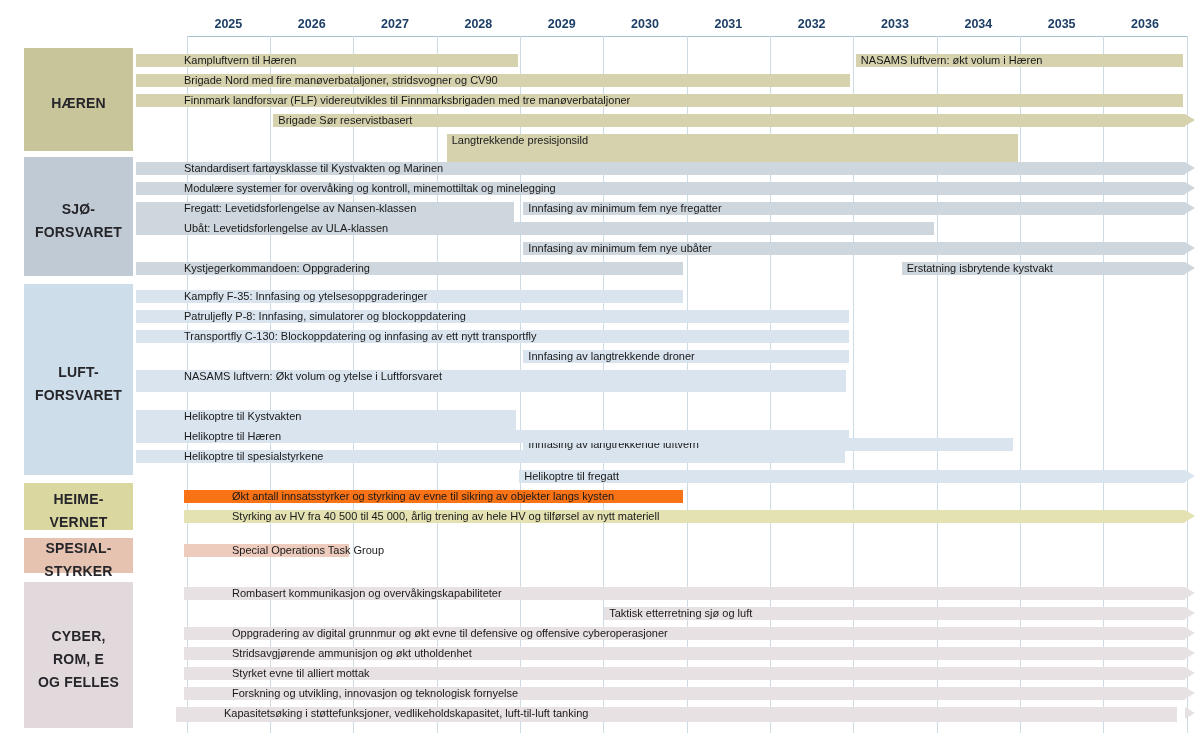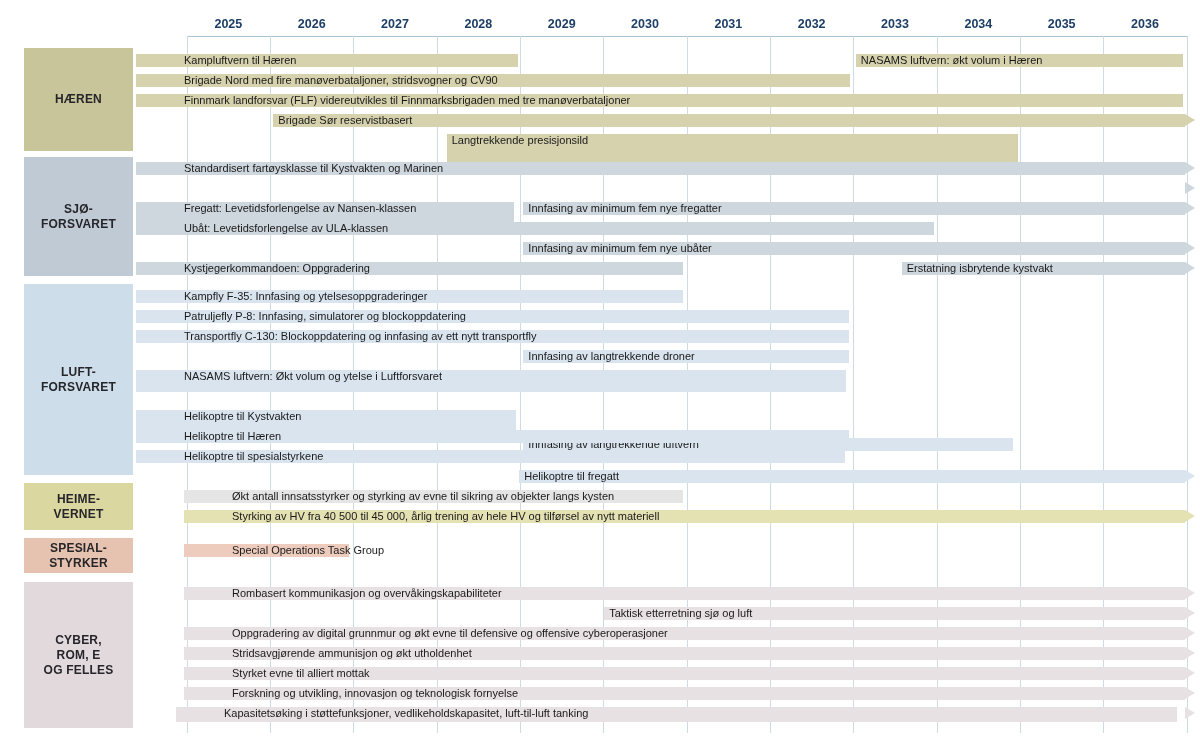--- a/index.html
+++ b/index.html
@@ -11,22 +11,22 @@
     position:absolute;top:16px;height:16px;line-height:16px;
     text-align:center;font-size:12.5px;font-weight:600;color:#1d3e66;
   }
   .axis-line{position:absolute;height:1px;background:#a9c2d2;}
   .gridline{position:absolute;width:1px;background:#ccdbe4;}
   .section-block{
     position:absolute;display:flex;flex-direction:column;
     align-items:center;justify-content:center;
   }
   .section-block .lbl{
-    font-size:12px;font-weight:bold;color:#26262a;line-height:15px;
-    text-align:center;letter-spacing:0.2px;white-space:nowrap;
+    font-size:14px;font-weight:bold;color:#26262a;line-height:15px;
+    text-align:center;letter-spacing:0.2px;white-space:nowrap;margin-top:8px;
   }
   .gantt-bar{position:absolute;height:13px;}
   .gantt-bar .bar-label{
     position:absolute;left:5px;top:0;height:13px;line-height:13.5px;
     font-size:11px;color:#191919;white-space:nowrap;
   }
   .arrow-head{
     position:absolute;width:0;height:0;
     border-top:6.5px solid transparent;border-bottom:6.5px solid transparent;
   }
@@ -84,20 +84,23 @@
       <span class="bar-label" style="left: 5px;">Langtrekkende presisjonsild</span>
     </div>
     <div class="section-block" style="left: 24px; top: 157px; width: 109px; height: 119px; background: rgb(192, 202, 212);">
       <div class="lbl">SJØ-</div>
       <div class="lbl">FORSVARET</div>
     </div>
     <div class="gantt-bar" style="left: 136px; top: 162px; width: 1048.7px; height: 13px; background: rgb(207, 215, 222);">
       <span class="bar-label" style="left: 48px;">Standardisert fartøysklasse til Kystvakten og Marinen</span>
     </div>
     <div class="arrow-head" style="left: 1184.7px; top: 162px; border-left: 10px solid rgb(207, 215, 222);"></div>
+    <div class="gantt-bar" style="left: 136px; top: 182px; width: 1048.7px; height: 13px; background: rgb(207, 215, 222);">
+      <span class="bar-label" style="left: 48px;">Modulære systemer for overvåking og kontroll, minemottiltak og minelegging</span>
+    </div>
     <div class="arrow-head" style="left: 1184.7px; top: 182px; border-left: 10px solid rgb(207, 215, 222);"></div>
     <div class="gantt-bar" style="left: 136px; top: 202px; width: 378.199px; height: 30px; background: rgb(207, 215, 222);">
       <span class="bar-label" style="left: 48px;">Fregatt: Levetidsforlengelse av Nansen-klassen</span>
     </div>
     <div class="gantt-bar" style="left: 523.365px; top: 202px; width: 661.335px; height: 13px; background: rgb(207, 215, 222);">
       <span class="bar-label" style="left: 5px;">Innfasing av minimum fem nye fregatter</span>
     </div>
     <div class="arrow-head" style="left: 1184.7px; top: 202px; border-left: 10px solid rgb(207, 215, 222);"></div>
     <div class="gantt-bar" style="left: 136px; top: 222px; width: 798.197px; height: 13px; background: rgb(207, 215, 222);">
       <span class="bar-label" style="left: 48px;">Ubåt: Levetidsforlengelse av ULA-klassen</span>
@@ -145,21 +148,21 @@
       <span class="bar-label" style="left: 48px;">Helikoptre til spesialstyrkene</span>
     </div>
     <div class="gantt-bar" style="left: 519.199px; top: 470px; width: 665.501px; height: 13px; background: rgb(217, 228, 238);">
       <span class="bar-label" style="left: 5px;">Helikoptre til fregatt</span>
     </div>
     <div class="arrow-head" style="left: 1184.7px; top: 470px; border-left: 10px solid rgb(217, 228, 238);"></div>
     <div class="section-block" style="left: 24px; top: 483px; width: 109px; height: 47px; background: rgb(219, 215, 160);">
       <div class="lbl">HEIME-</div>
       <div class="lbl">VERNET</div>
     </div>
-    <div class="gantt-bar" style="left: 184px; top: 490px; width: 498.531px; height: 13px; background: #e5e5e5;">
+    <div class="gantt-bar" style="left: 184px; top: 490px; width: 498.531px; height: 13px; background: #f97316;">
       <span class="bar-label" style="left: 48px;">Økt antall innsatsstyrker og styrking av evne til sikring av objekter langs kysten</span>
     </div>
     <div class="gantt-bar" style="left: 184px; top: 510px; width: 1000.7px; height: 13px; background: rgb(228, 225, 178);">
       <span class="bar-label" style="left: 48px;">Styrking av HV fra 40 500 til 45 000, årlig trening av hele HV og tilførsel av nytt materiell</span>
     </div>
     <div class="arrow-head" style="left: 1184.7px; top: 510px; border-left: 10px solid rgb(228, 225, 178);"></div>
     <div class="section-block" style="left: 24px; top: 538px; width: 109px; height: 35px; background: rgb(230, 194, 176);">
       <div class="lbl">SPESIAL-</div>
       <div class="lbl">STYRKER</div>
     </div>

